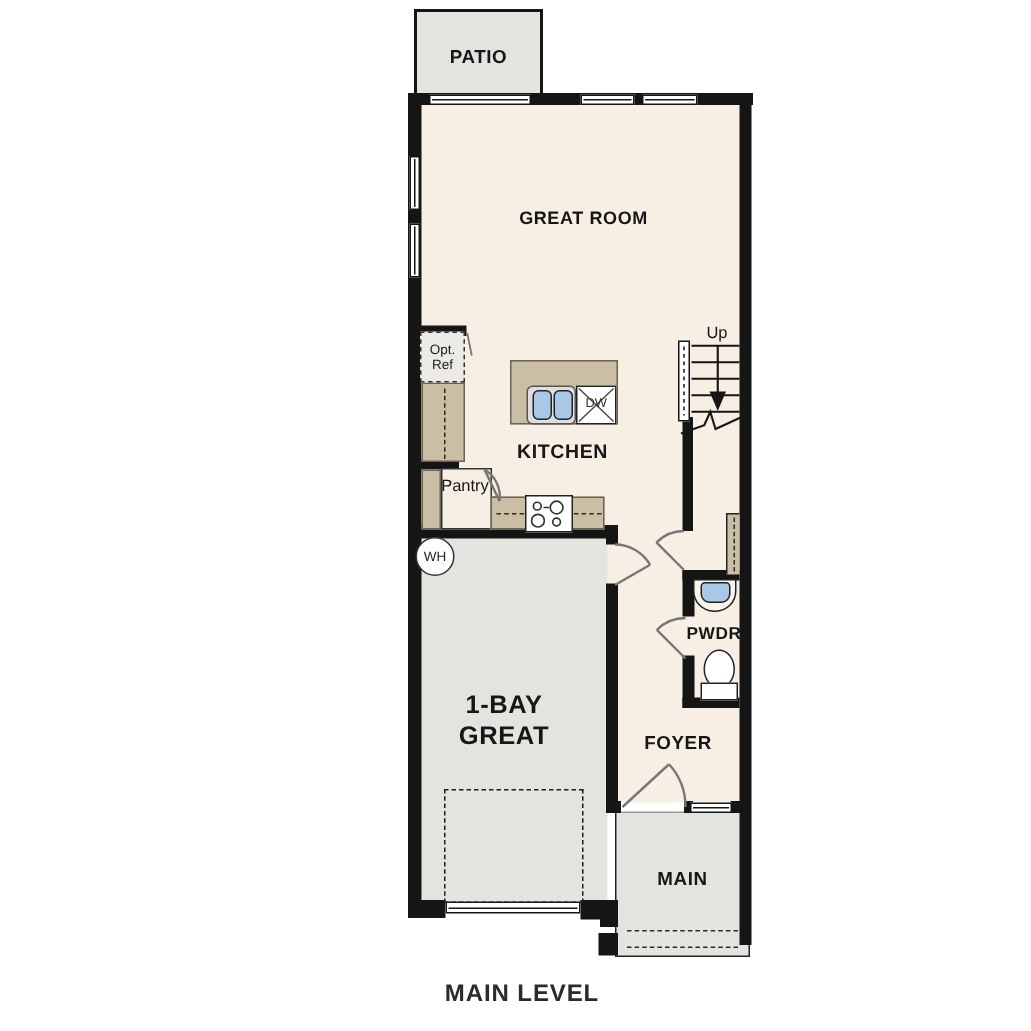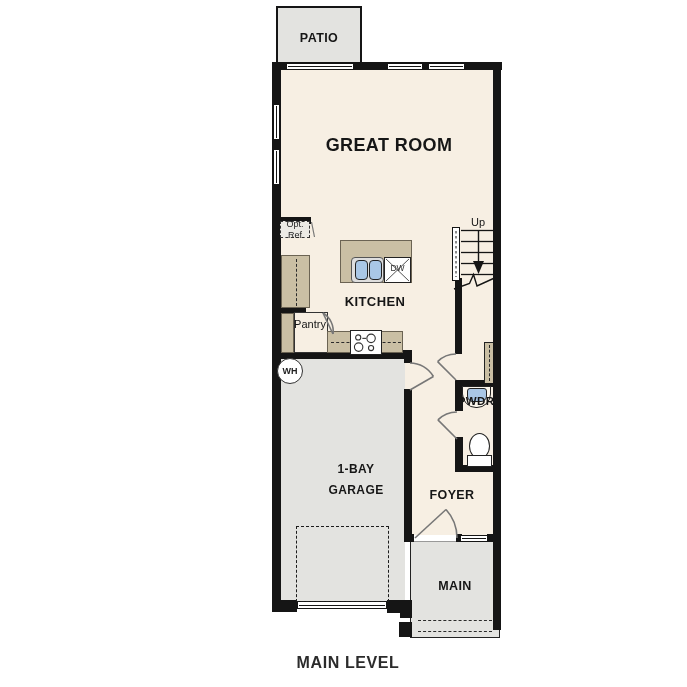--- a/index.html
+++ b/index.html
@@ -90,28 +90,28 @@
   <div class="fixture" style="left:306px;top:330px;width:32px;height:25px;">
     <svg width="100%" height="100%" viewBox="0 0 32 25">
       <circle cx="7.5" cy="7" r="2.8" fill="none" stroke="#333" stroke-width="1.2"></circle>
       <circle cx="21.5" cy="8" r="4.6" fill="none" stroke="#333" stroke-width="1.2"></circle>
       <circle cx="8" cy="17.5" r="4.6" fill="none" stroke="#333" stroke-width="1.2"></circle>
       <circle cx="21.5" cy="18.5" r="2.8" fill="none" stroke="#333" stroke-width="1.2"></circle>
       <line x1="12" y1="8" x2="16" y2="8" stroke="#333" stroke-width="1.2"></line>
     </svg>
   </div>
 
-  <div class="abs" style="left:236px;top:221px;width:30px;height:17px;background:#eceae5;border:1.5px dashed #333;box-sizing:border-box;
+  <div class="abs" style="left:236px;top:221px;width:30px;height:34px;background:#eceae5;border:1.5px dashed #333;box-sizing:border-box;
               display:flex;flex-direction:column;align-items:center;justify-content:center;font-size:9px;line-height:1.15;color:#222;">
     <span>Opt.</span>
     <span>Ref</span>
   </div>
 
   <div class="abs" style="left:233px;top:358px;width:26px;height:26px;border:1.5px solid #333;border-radius:50%;background:#fff;box-sizing:border-box;
-              display:flex;align-items:center;justify-content:center;font-size:9px;color:#222;font-weight:bold;">
+              display:flex;align-items:center;justify-content:center;font-size:9px;color:#222;">
     <span>WH</span>
   </div>
 
   <div class="abs" style="left:252px;top:526px;width:93px;height:76px;border:1.5px dashed #1c1c1c;box-sizing:border-box;"></div>
 
   <div class="abs" style="left:440px;top:342px;width:9px;height:41px;background:var(--counter);border-left:1.2px solid #222;border-top:1.2px solid #222;box-sizing:border-box;">
     <div class="dash-v" style="left:3.5px;top:2px;height:36px;"></div>
   </div>
 
   <div class="abs" style="left:408px;top:227px;width:8px;height:54px;background:#fff;border:1.5px solid var(--wall);box-sizing:border-box;"></div>
@@ -149,26 +149,26 @@
       <line x1="371" y1="538" x2="402" y2="509.5"></line>
       <path d="M 279 313 A 21 21 0 0 1 289 334"></path>
       <line x1="289" y1="334" x2="279" y2="313"></line>
       <line x1="267.5" y1="222" x2="270.5" y2="237" stroke-width="1.2"></line>
     </g>
   </svg>
 
   <div class="dash-h" style="left:374px;top:620px;width:74px;"></div>
   <div class="dash-h" style="left:374px;top:631px;width:74px;"></div>
 
-  <div class="label" style="left:345px;top:145px;font-size:18px;">GREAT ROOM</div>
+  <div class="label" style="left:345px;top:145px;font-size:12px;">GREAT ROOM</div>
   <div class="label" style="left:331px;top:301px;font-size:13px;">KITCHEN</div>
   <div class="label small" style="left:266px;top:324px;font-size:11px;">Pantry</div>
   <div class="label small" style="left:434px;top:222px;font-size:11px;text-align:right;">Up</div>
-  <div class="label" style="left:312px;top:480px;font-size:12px;line-height:21px;">
+  <div class="label" style="left:292px;top:480px;font-size:17px;line-height:21px;">
     <span style="display:block;">1-BAY</span>
-    <span style="display:block;">GARAGE</span>
+    <span style="display:block;">GREAT</span>
   </div>
-  <div class="label" style="left:432px;top:401px;font-size:11.5px;text-align:right;">PWDR</div>
+  <div class="label" style="left:432px;top:423px;font-size:11.5px;text-align:right;">PWDR</div>
   <div class="label" style="left:408px;top:495px;font-size:12.5px;">FOYER</div>
   <div class="label" style="left:411px;top:586px;font-size:12.5px;">MAIN</div>
   <div class="label" style="left:282px;top:663px;font-size:16px;color:#2b2b2b;letter-spacing:.6px;padding-left:44px;">MAIN LEVEL</div>
 
 </div>
 
 </body></html>

